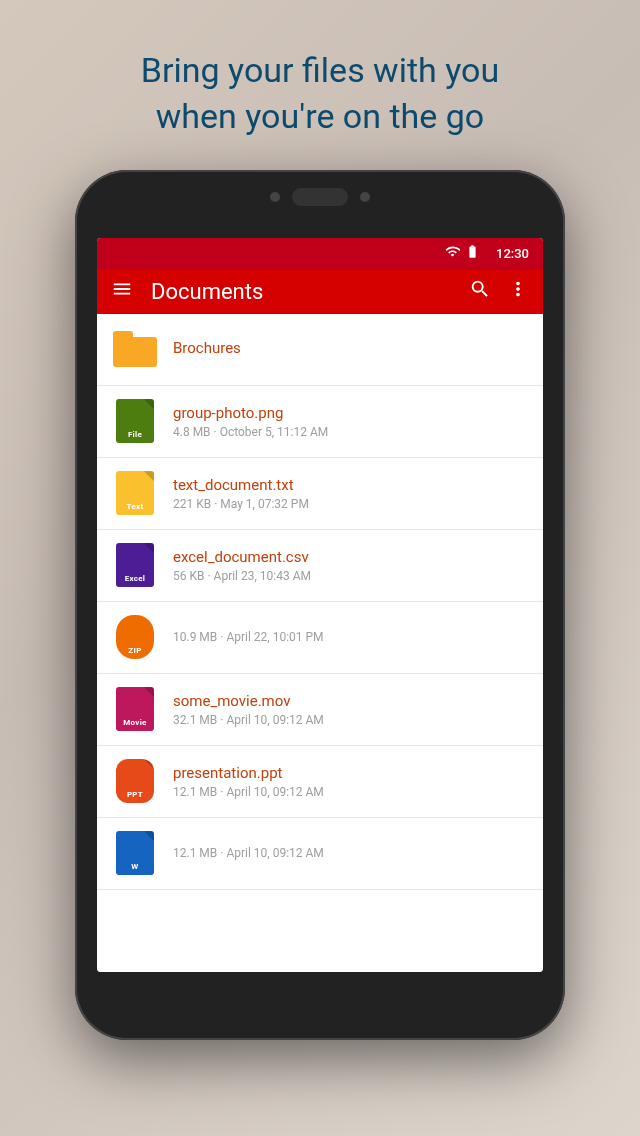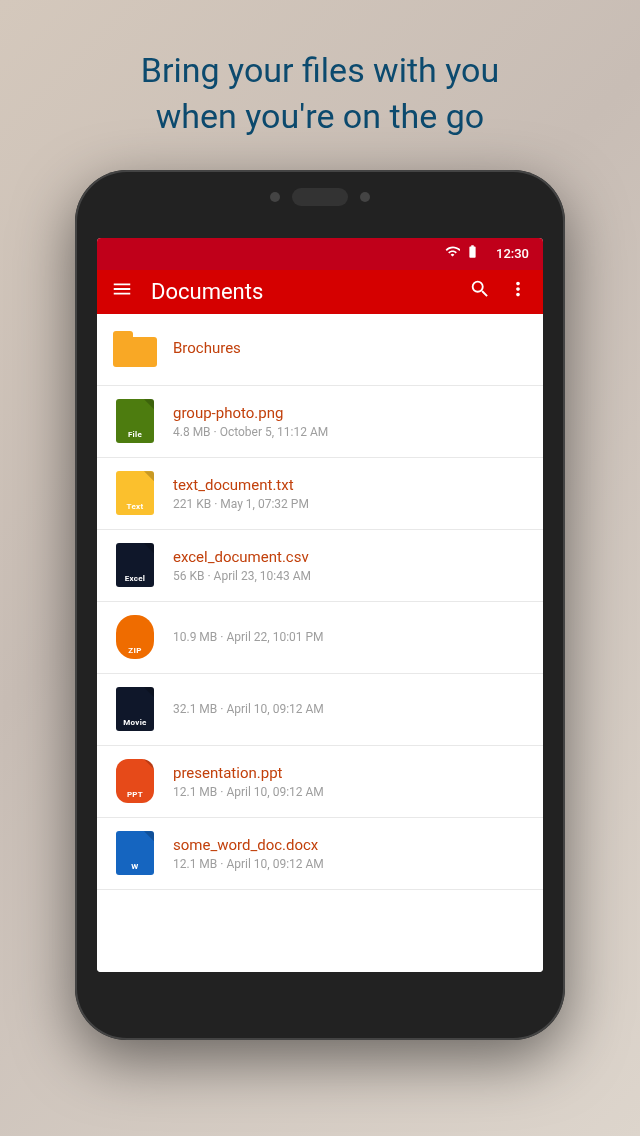--- a/index.html
+++ b/index.html
@@ -312,46 +312,47 @@
         <span class="doc-label">Text</span>
       </div>
       </div>
       <div class="file-info">
         <div class="file-name">text_document.txt</div>
         <div class="file-meta">221 KB · May 1, 07:32 PM</div>
       </div>
     </div>
           <div class="file-item">
       <div class="file-icon-wrap">
-        <div class="doc-icon" style="background:#0f172a;">
+        <div class="doc-icon" style="background:#4c1d95;">
         <span class="doc-label">Excel</span>
       </div>
       </div>
       <div class="file-info">
         <div class="file-name">excel_document.csv</div>
         <div class="file-meta">56 KB · April 23, 10:43 AM</div>
       </div>
     </div>
           <div class="file-item">
       <div class="file-icon-wrap">
         <div class="doc-icon" style="background:#ef6c00;border-radius:18px;">
         <span class="doc-label">ZIP</span>
       </div>
       </div>
       <div class="file-info">
         <div class="file-meta">10.9 MB · April 22, 10:01 PM</div>
       </div>
     </div>
           <div class="file-item">
       <div class="file-icon-wrap">
-        <div class="doc-icon" style="background:#0f172a;">
+        <div class="doc-icon" style="background:#be185d;">
         <span class="doc-label">Movie</span>
       </div>
       </div>
       <div class="file-info">
+        <div class="file-name">some_movie.mov</div>
         <div class="file-meta">32.1 MB · April 10, 09:12 AM</div>
       </div>
     </div>
           <div class="file-item">
       <div class="file-icon-wrap">
         <div class="doc-icon" style="background:#e64a19;border-radius:12px;">
         <span class="doc-label">PPT</span>
       </div>
       </div>
       <div class="file-info">
@@ -359,20 +360,19 @@
         <div class="file-meta">12.1 MB · April 10, 09:12 AM</div>
       </div>
     </div>
           <div class="file-item">
       <div class="file-icon-wrap">
         <div class="doc-icon" style="background:#1565c0;">
         <span class="doc-label">W</span>
       </div>
       </div>
       <div class="file-info">
-        <div class="file-name">some_word_doc.docx</div>
         <div class="file-meta">12.1 MB · April 10, 09:12 AM</div>
       </div>
     </div>
         </div>
     </div>
   </div>
 </div>
 
 </body></html>

